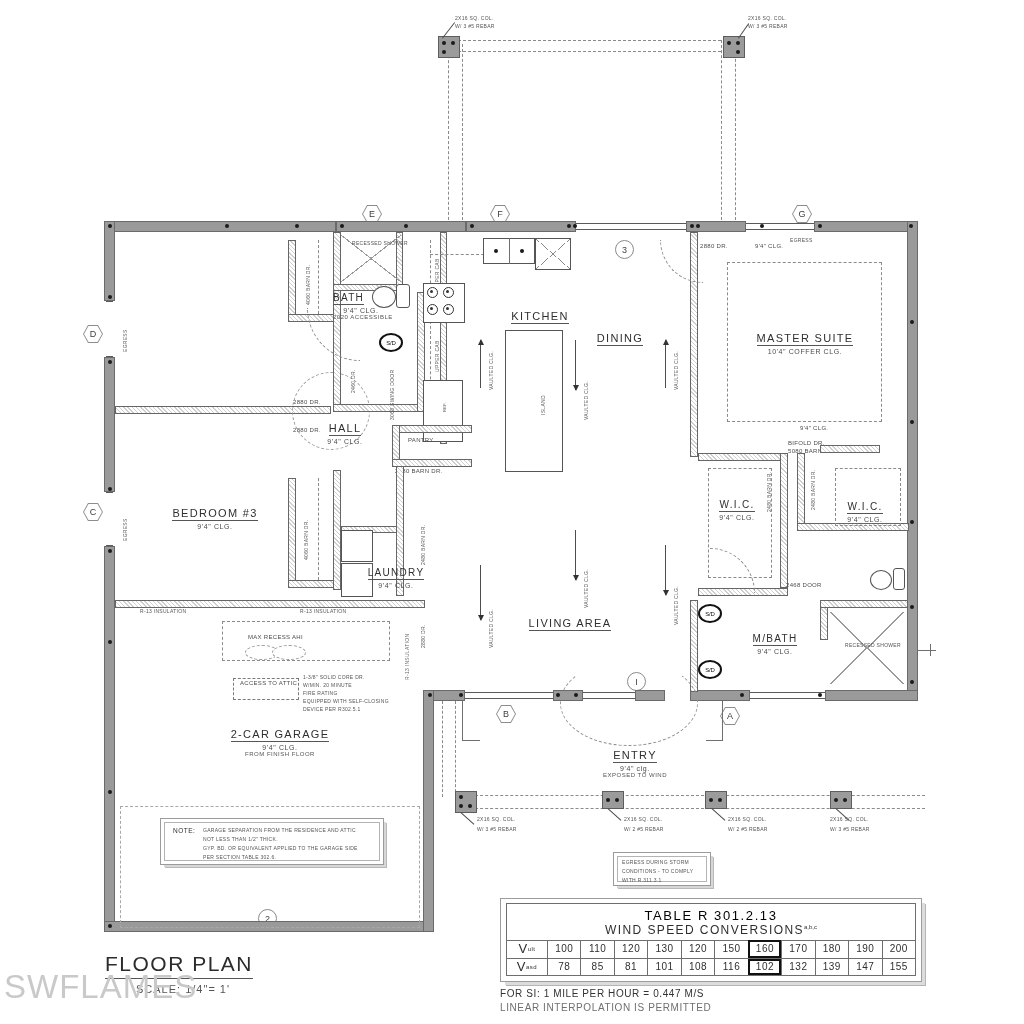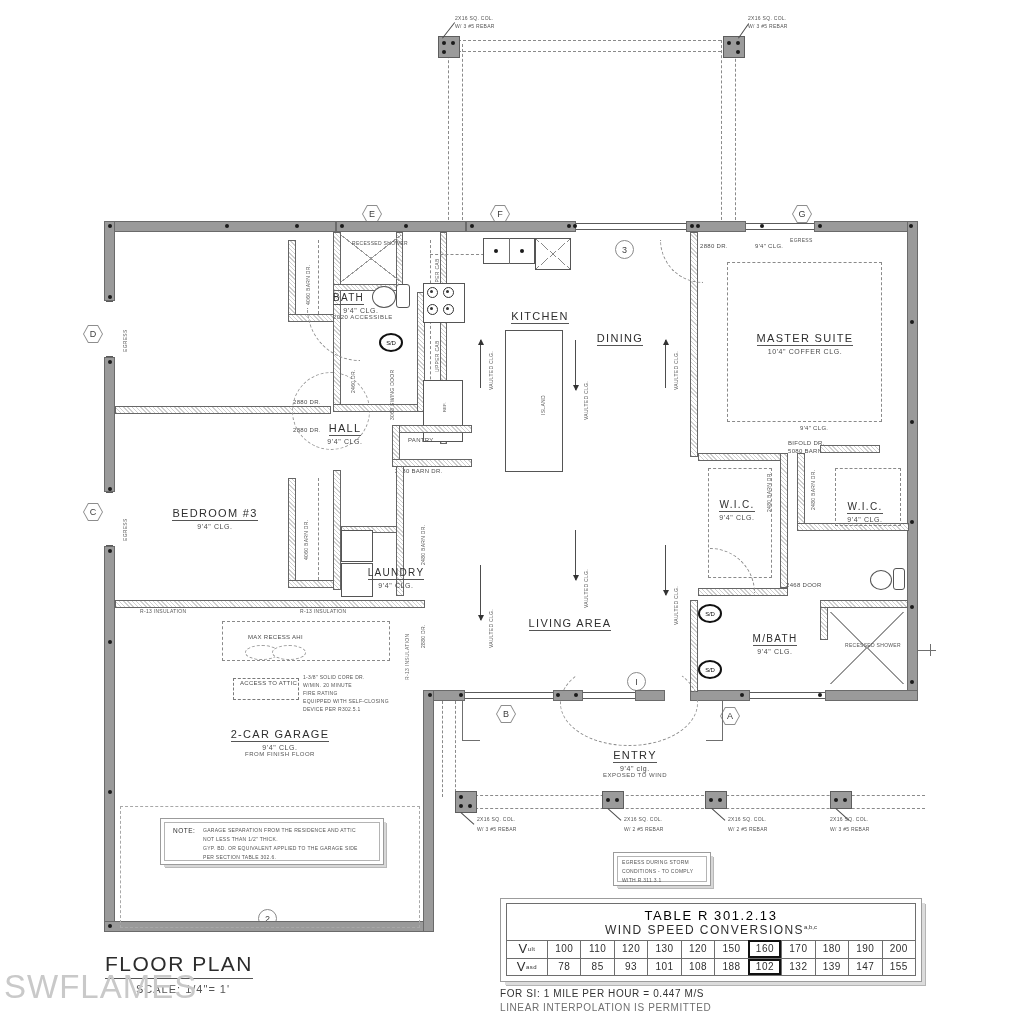--- a/index.html
+++ b/index.html
@@ -511,24 +511,24 @@
             <div class="wt-cell">190</div>
             <div class="wt-cell">200</div>
           </div>
         <div class="wt-row" id="row-vasd">
           <div class="wt-cell wt-head">
             <span>V</span>
               <sub>asd</sub>
           </div>
         <div class="wt-cell">78</div>
             <div class="wt-cell">85</div>
-            <div class="wt-cell">93</div>
+            <div class="wt-cell">81</div>
             <div class="wt-cell">101</div>
             <div class="wt-cell">108</div>
-            <div class="wt-cell">188</div>
+            <div class="wt-cell">116</div>
             <div class="wt-cell hl">102</div>
             <div class="wt-cell">132</div>
             <div class="wt-cell">139</div>
             <div class="wt-cell">147</div>
             <div class="wt-cell">155</div>
           </div>
       </div>
     </div>
   </div>
   <div id="wt-foot">FOR SI:  1 MILE  PER HOUR  =  0.447 M/S</div>

